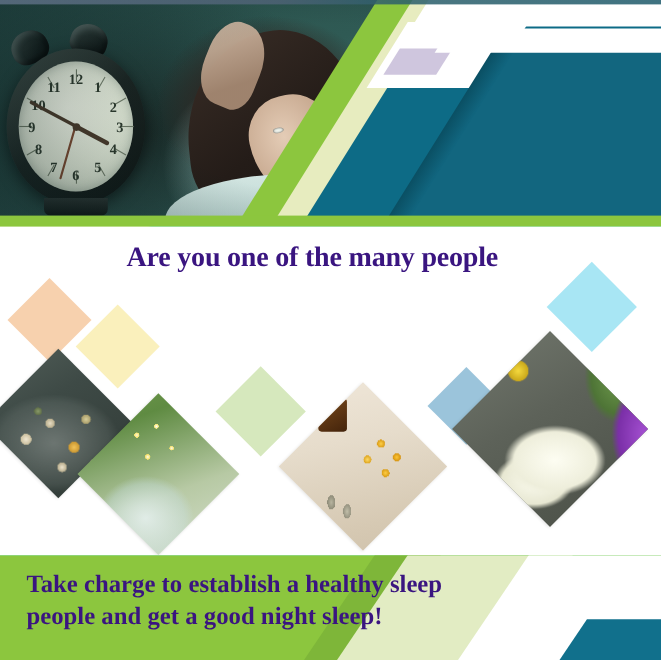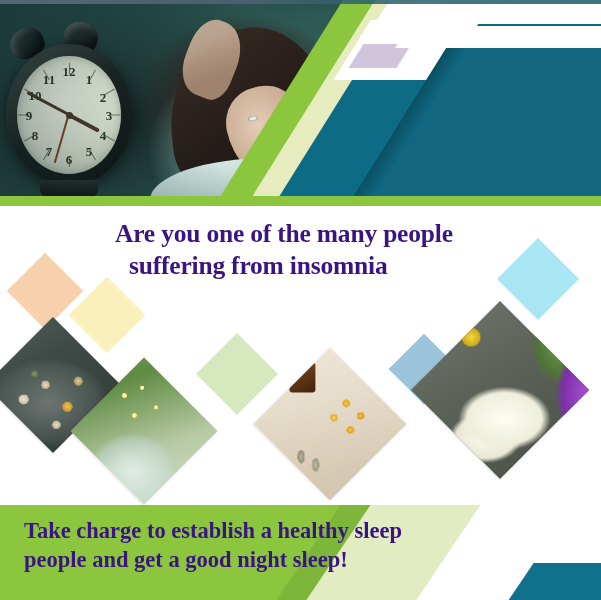--- a/index.html
+++ b/index.html
@@ -459,21 +459,20 @@
     <div class="photo-tile" style="left:276px; top:164px; width:108px; height:108px;">
       <div class="photo-inner img-softgels"></div>
     </div>
     <div class="photo-tile" style="left:437px; top:121px; width:126px; height:126px;">
       <div class="photo-inner img-yarrow"></div>
     </div>
   </div>
 
   <div class="headline">
     <div>Are you one of the many people</div>
-    <div class="l2">suffering from insomnia</div>
   </div>
 
   <div class="cta">
     <div class="cta-band-green2"></div>
     <div class="cta-band-light"></div>
     <div class="cta-band-white"></div>
     <div class="cta-teal"></div>
     <div class="cta-text">
       <div>Take charge to establish a healthy sleep</div>
       <div>people and get a good night sleep!</div>

